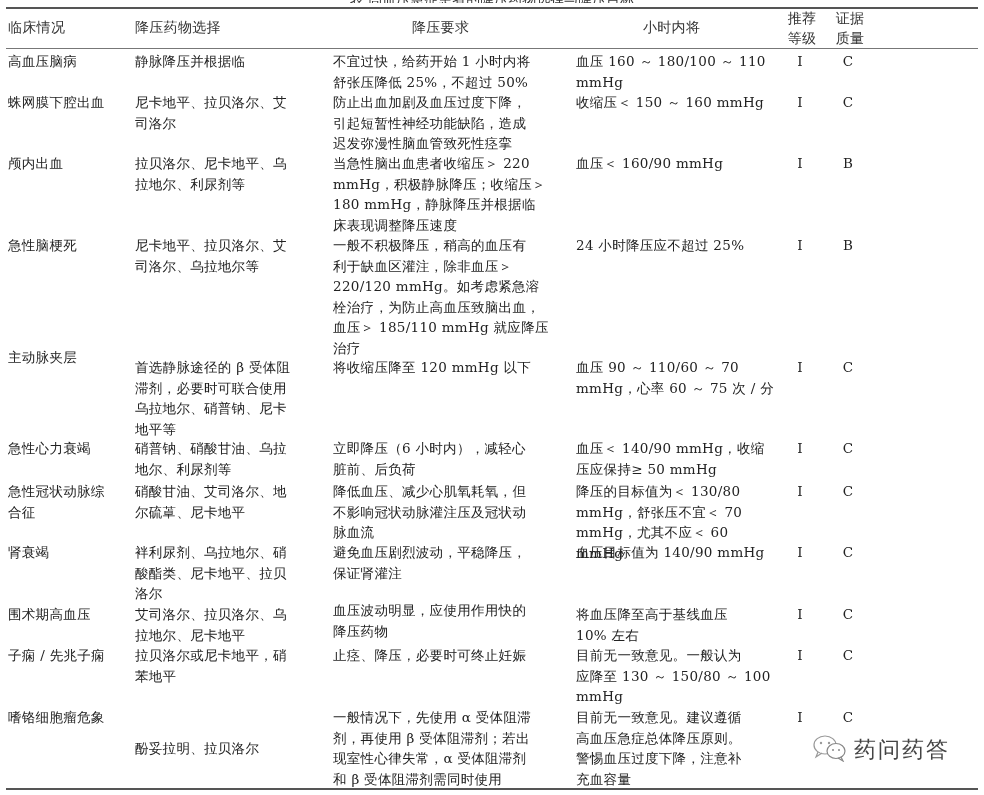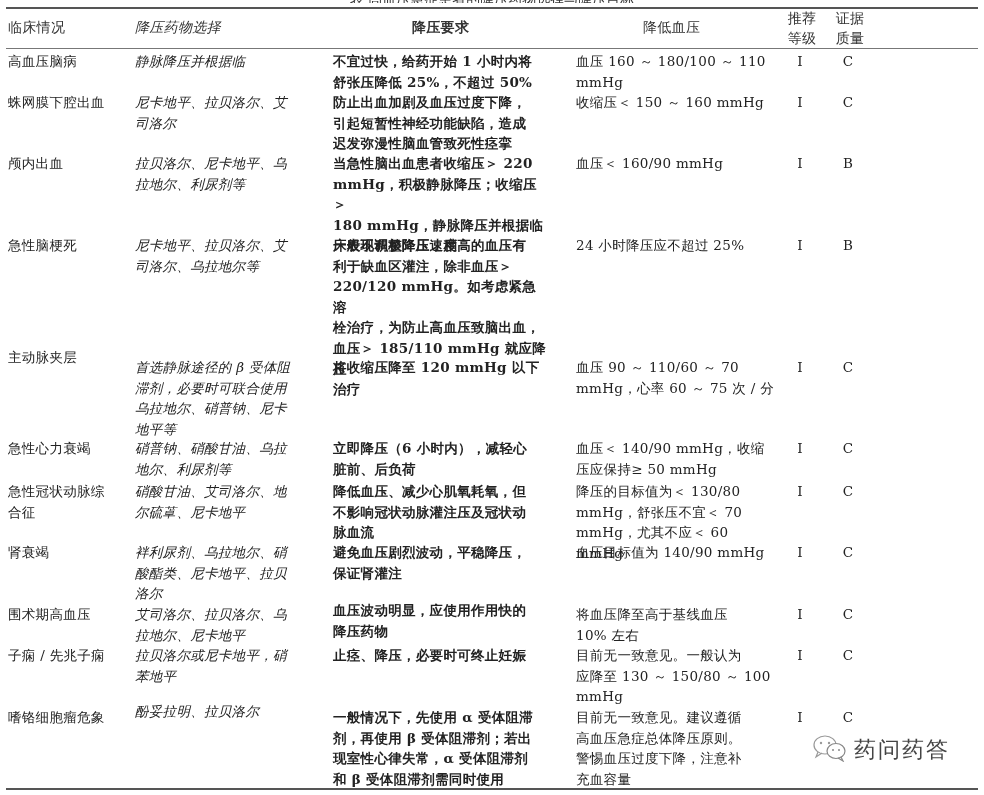--- a/index.html
+++ b/index.html
@@ -47,22 +47,22 @@
       font-size: 13.5px;
       line-height: 20.6px;
       letter-spacing: 0.3px;
       white-space: pre-line;
     }
     .hdr .cell {
       color: #333;
       font-size: 14px;
     }
     .c1 { left: 8px;   width: 122px; }
-    .c2 { left: 135px; width: 190px; font-style: italic; }
-    .c3 { left: 333px; width: 216px; font-weight: bold; }
+    .c2 { left: 135px; width: 190px; }
+    .c3 { left: 333px; width: 216px; }
     .c4 { left: 576px; width: 200px; }
     .c5 { left: 784px; width: 32px; text-align: center; }
     .c6 { left: 832px; width: 32px; text-align: center; }
 
     .watermark {
       position: absolute;
       left: 812px;
       top: 734px;
       display: flex;
       align-items: center;
@@ -85,21 +85,21 @@
 <div class="rule top"></div>
 <div class="rule mid"></div>
 <div class="rule bottom"></div>
 
 <div class="table">
 
   <div class="hdr">
     <div class="cell c1" style="top:17px">临床情况</div>
     <div class="cell c2" style="top:17px">降压药物选择</div>
     <div class="cell c3" style="top:17px; left:412px">降压要求</div>
-    <div class="cell c4" style="top:17px; left:643px">降低血压</div>
+    <div class="cell c4" style="top:17px; left:643px">小时内将</div>
     <div class="cell c5" style="top:8px; line-height:20px; width:36px">推荐
 等级</div>
     <div class="cell c6" style="top:8px; line-height:20px; width:36px">证据
 质量</div>
   </div>
 
   <div>
     <div class="cell c1" style="top:51px">高血压脑病</div>
     <div class="cell c2" style="top:51px">静脉降压并根据临</div>
     <div class="cell c3" style="top:51px">不宜过快，给药开始 1 小时内将
@@ -221,21 +221,21 @@
     <div class="cell c3" style="top:645px">止痉、降压，必要时可终止妊娠</div>
     <div class="cell c4" style="top:645px">目前无一致意见。一般认为
 应降至 130 ～ 150/80 ～ 100
 mmHg</div>
     <div class="cell c5" style="top:645px">I</div>
     <div class="cell c6" style="top:645px">C</div>
   </div>
 
   <div>
     <div class="cell c1" style="top:707px">嗜铬细胞瘤危象</div>
-    <div class="cell c2" style="top:701px">酚妥拉明、拉贝洛尔</div>
+    <div class="cell c2" style="top:738px">酚妥拉明、拉贝洛尔</div>
     <div class="cell c3" style="top:707px">一般情况下，先使用 α 受体阻滞
 剂，再使用 β 受体阻滞剂；若出
 现室性心律失常，α 受体阻滞剂
 和 β 受体阻滞剂需同时使用</div>
     <div class="cell c4" style="top:707px">目前无一致意见。建议遵循
 高血压急症总体降压原则。
 警惕血压过度下降，注意补
 充血容量</div>
     <div class="cell c5" style="top:707px">I</div>
     <div class="cell c6" style="top:707px">C</div>

